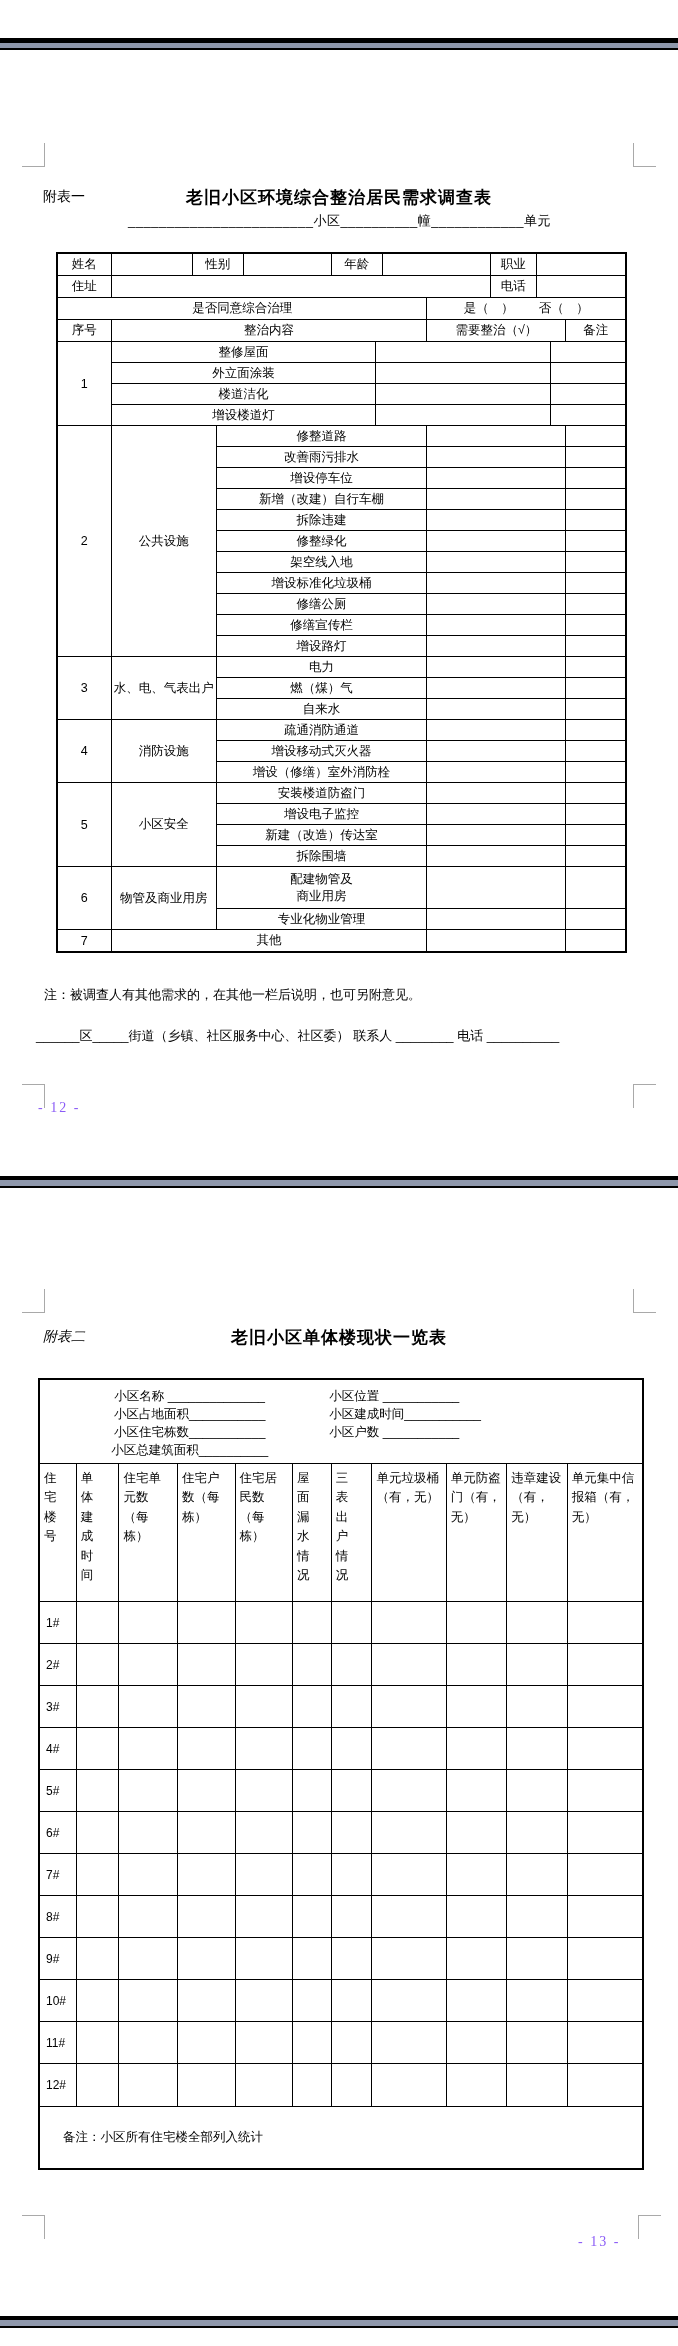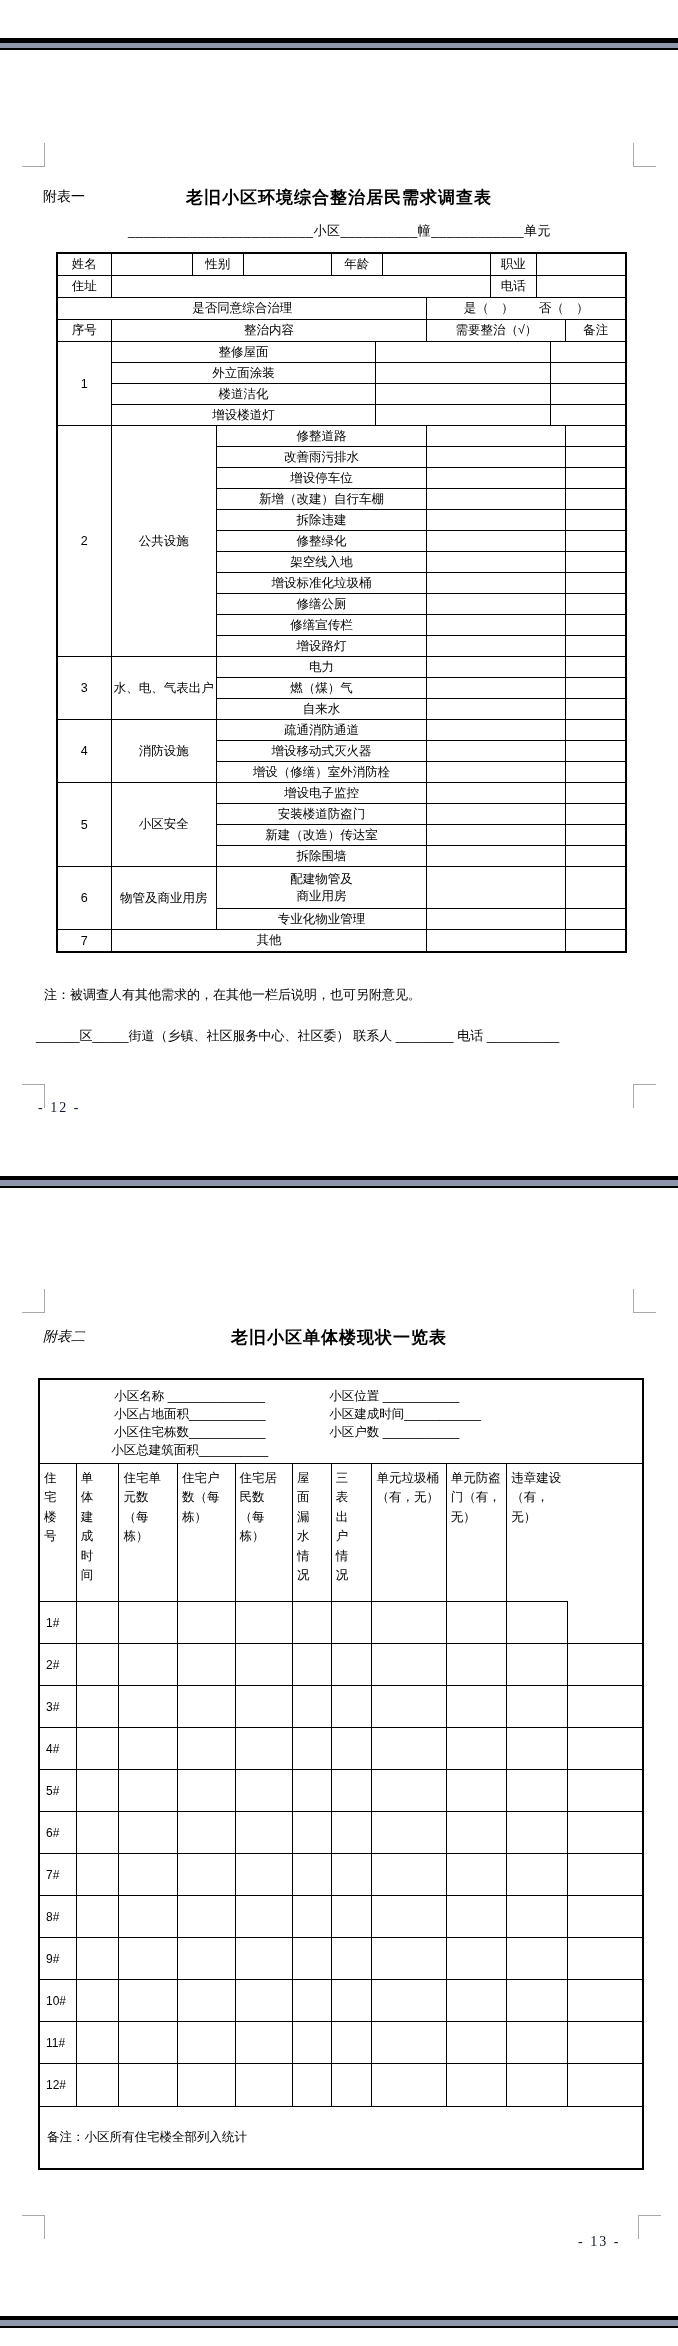--- a/index.html
+++ b/index.html
@@ -17,21 +17,21 @@
   .crop { position:absolute; width:23px; height:24px; }
   .crop.rb { border-right:1px solid #a9a9a9; border-bottom:1px solid #a9a9a9; }
   .crop.lb { border-left:1px solid #a9a9a9;  border-bottom:1px solid #a9a9a9; }
   .crop.tr { border-top:1px solid #a9a9a9;   border-right:1px solid #a9a9a9; }
   .crop.tl { border-top:1px solid #a9a9a9;   border-left:1px solid #a9a9a9; }
 
   .appendix-label { position:absolute; font-size:14px; }
   .doc-title { position:absolute; left:0; width:678px; text-align:center; font-size:17px; font-weight:bold; letter-spacing:1px; }
   .location-line { position:absolute; font-size:13px; letter-spacing:0.5px; }
 
-  .pagenum { position:absolute; font-family:"Liberation Serif","DejaVu Serif",serif; font-size:14px; color:#0f172a; letter-spacing:2px; }
+  .pagenum { position:absolute; font-family:"Liberation Serif","DejaVu Serif",serif; font-size:14px; color:#8b5cf6; letter-spacing:2px; }
 
   
   .table1 { position:absolute; left:56px; top:252px; width:571px; border:2px solid #000; font-size:12.5px; }
   .trow { display:flex; width:100%; }
   .trow .tcell { display:flex; align-items:center; justify-content:center; text-align:center;
                  border-right:1px solid #000; border-bottom:1px solid #000; overflow:hidden; }
   .trow .tcell:last-child { border-right:none; }
   .h22 { height:22px; }
 
   .w-label  { width:9.46%; }
@@ -79,21 +79,21 @@
   .trow2 { display:flex; width:100%; }
   .trow2 > div { border-right:1px solid #000; border-bottom:1px solid #000; overflow:hidden; }
   .trow2 > div:last-child { border-right:none; }
   .hrow { height:138px; }
   .hcell { padding:5px 4px; font-size:12.5px; line-height:1.55; text-align:left; }
   .hcell.vert span { display:block; width:1.1em; word-break:break-all; }
   .drow { height:42px; }
   .dcell { }
   .dcell.rowlabel { display:flex; align-items:center; padding-left:6px; font-size:12px; }
   .drow:last-of-type > div { border-bottom:none; }
-  .t2-foot { border-top:1px solid #000; height:62px; display:flex; align-items:center; padding-left:7px; font-size:12.5px; }
+  .t2-foot { border-top:1px solid #000; height:62px; display:flex; align-items:center; padding-left:23px; font-size:12.5px; }
 
   .c0 { width:6.11%; }  .c1 { width:7.09%; }  .c2 { width:9.72%; }
   .c3 { width:9.56%; }  .c4 { width:9.56%; }  .c5 { width:6.43%; }
   .c6 { width:6.76%; }  .c7 { width:12.36%; } .c8 { width:10.05%; }
   .c9 { width:10.05%; } .c10 { flex:1; }
 </style>
 </head>
 <body>
 
 <div class="screen">
@@ -102,21 +102,21 @@
   <div class="band band-mid"></div>
   <div class="band band-bottom"></div>
 
   <div class="crop rb" style="left:22px;top:143px;"></div>
   <div class="crop lb" style="left:633px;top:143px;"></div>
   <div class="crop tr" style="left:22px;top:1084px;"></div>
   <div class="crop tl" style="left:633px;top:1084px;"></div>
 
   <div class="doc-title" style="top:186px;">老旧小区环境综合整治居民需求调查表</div>
   <div class="appendix-label" style="left:43px;top:188px;">附表一</div>
-  <div class="location-line" style="left:128px;top:222px;">________________________小区__________幢____________单元</div>
+  <div class="location-line" style="left:128px;top:212px;">________________________小区__________幢____________单元</div>
 
   <div class="table1">
     <div class="trow h22">
       <div class="tcell w-label">姓名</div>
       <div class="tcell w-blank1"></div>
       <div class="tcell w-sex">性别</div>
       <div class="tcell w-blank2"></div>
       <div class="tcell w-age">年龄</div>
       <div class="tcell w-blank3"></div>
       <div class="tcell w-job">职业</div>
@@ -265,26 +265,26 @@
               <div class="i-need"></div>
               <div class="i-rem"></div>
             </div>
           </div>
         </div>
         <div class="section">
           <div class="sec-no">5</div>
           <div class="sec-cat">小区安全</div>
           <div class="sec-items">
             <div class="item-row">
+              <div class="i-item">安装楼道防盗门</div>
+              <div class="i-need"></div>
+              <div class="i-rem"></div>
+            </div>
+            <div class="item-row">
               <div class="i-item">增设电子监控</div>
-              <div class="i-need"></div>
-              <div class="i-rem"></div>
-            </div>
-            <div class="item-row">
-              <div class="i-item">安装楼道防盗门</div>
               <div class="i-need"></div>
               <div class="i-rem"></div>
             </div>
             <div class="item-row">
               <div class="i-item">新建（改造）传达室</div>
               <div class="i-need"></div>
               <div class="i-rem"></div>
             </div>
             <div class="item-row">
               <div class="i-item">拆除围墙</div>
@@ -366,20 +366,21 @@
         <div class="hcell c4">住宅居民数（每栋）</div>
         <div class="hcell c5 vert">
           <span>屋面漏水情况</span>
         </div>
         <div class="hcell c6 vert">
           <span>三表出户情况</span>
         </div>
         <div class="hcell c7">单元垃圾桶（有，无）</div>
         <div class="hcell c8">单元防盗门（有，无）</div>
         <div class="hcell c9">违章建设（有，无）</div>
+        <div class="hcell c10">单元集中信报箱（有，无）</div>
       </div>
     <div id="t2-body">
         <div class="trow2 drow">
           <div class="dcell c0 rowlabel">1#</div>
           <div class="dcell c1"></div>
           <div class="dcell c2"></div>
           <div class="dcell c3"></div>
           <div class="dcell c4"></div>
           <div class="dcell c5"></div>
           <div class="dcell c6"></div>

